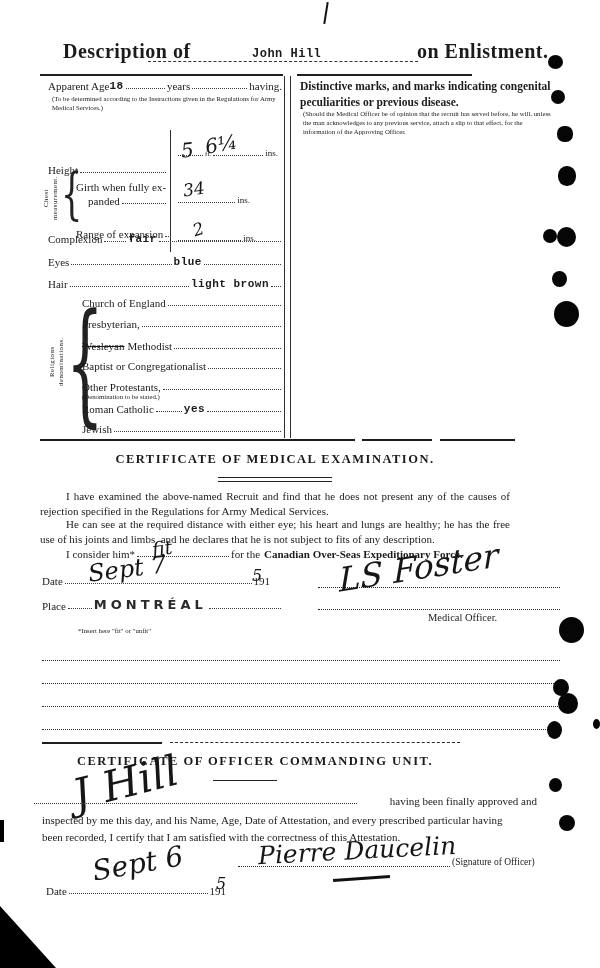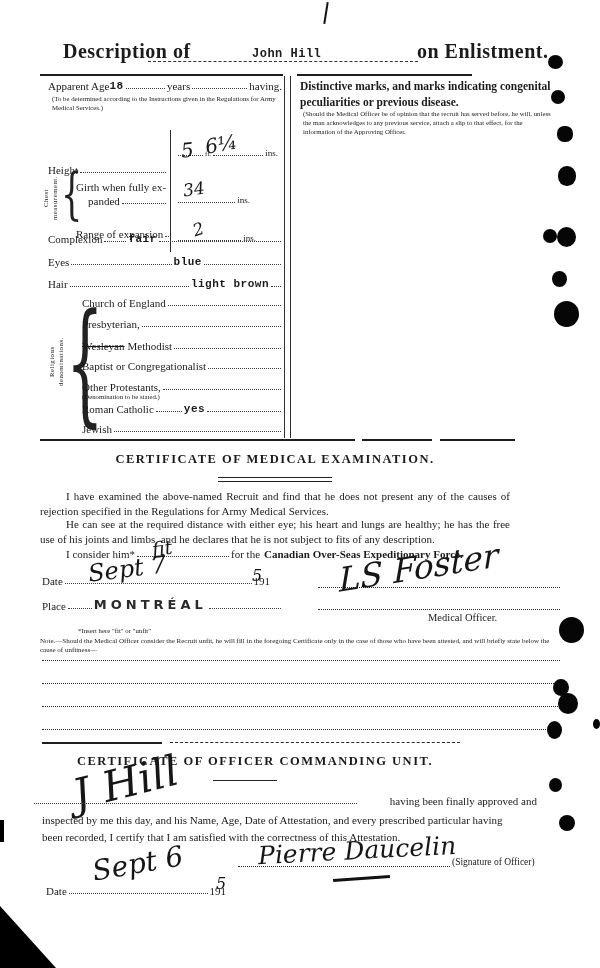--- a/index.html
+++ b/index.html
@@ -182,21 +182,20 @@
     <span class="stamp">MONTRÉAL</span>
     <span class="dl"></span>
   </div>
 
   <div class="dotfull" style="left:318px;top:587px;width:242px;"></div>
   <div class="dotfull" style="left:318px;top:609px;width:242px;"></div>
   <span class="hand" style="left:338px;top:548px;font-size:33px;transform:rotate(-9deg) skewX(-8deg);">LS Foster</span>
   <span class="abs" style="left:428px;top:612px;font-size:10.5px;">Medical Officer.</span>
 
   <div class="abs small" style="left:78px;top:627px;">*Insert here "fit" or "unfit"</div>
-  <div class="abs" style="left:40px;top:637px;width:512px;font-size:7px;line-height:1.35;">Note.—Should the Medical Officer consider the Recruit unfit, he will fill in the foregoing Certificate only in the case of those who have been attested, and will briefly state below the cause of unfitness—</div>
 
   <div class="dotfull" style="left:42px;top:660px;width:518px;"></div>
   <div class="dotfull" style="left:42px;top:683px;width:518px;"></div>
   <div class="dotfull" style="left:42px;top:706px;width:518px;"></div>
   <div class="dotfull" style="left:42px;top:729px;width:518px;"></div>
 
   <div class="hr" style="left:42px;top:742px;width:120px;"></div>
   <div class="abs" style="left:170px;top:742px;width:290px;border-top:1.5px dashed #2a2a2a;"></div>
 
   <div class="cert-head" style="left:35px;top:754px;width:440px;">CERTIFICATE OF OFFICER COMMANDING UNIT.</div>

